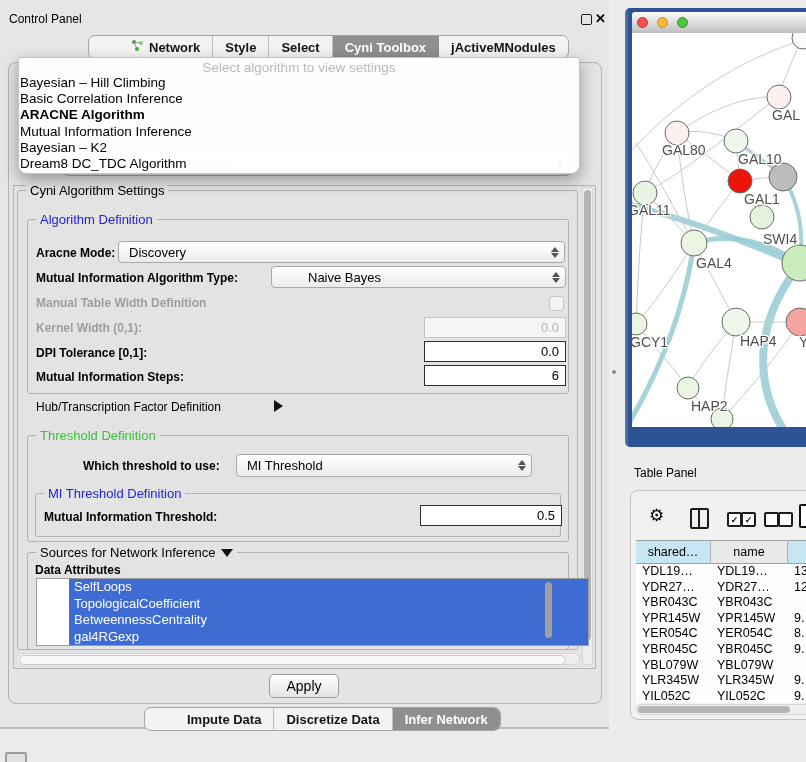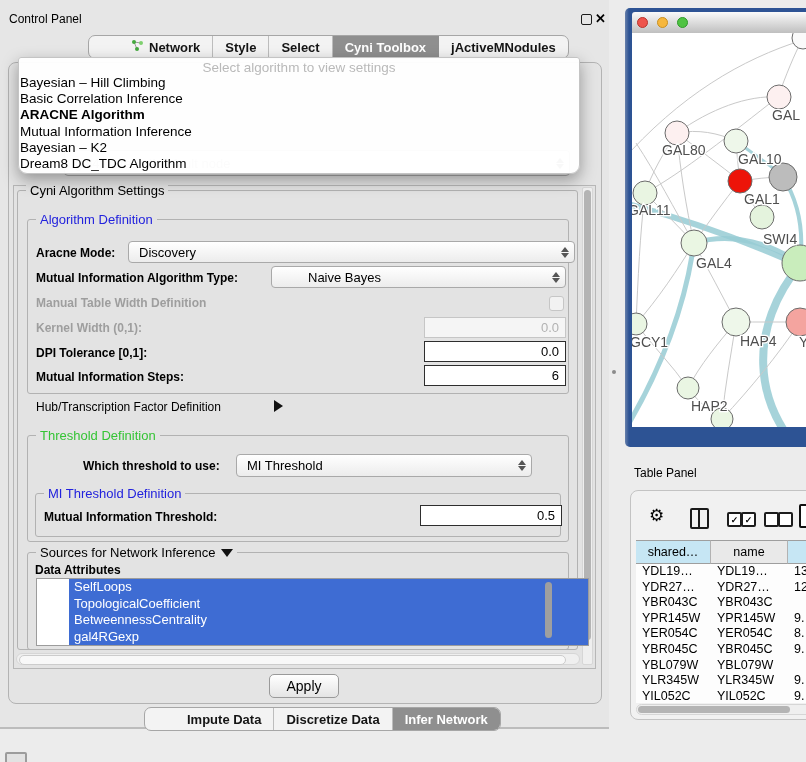--- a/index.html
+++ b/index.html
@@ -125,21 +125,21 @@
 
   <div class="abs groupbox" style="left:17px;top:190px;width:559px;height:458px;">
     <span class="gtitle">Cyni Algorithm Settings</span>
   </div>
 
   <div class="abs groupbox" style="left:27px;top:219px;width:540px;height:173px;">
     <span class="gtitle blue">Algorithm Definition</span>
   </div>
 
   <div class="abs lbl b" style="left:36px;top:246px;">Aracne Mode:</div>
-  <div class="abs combo" style="left:128px;top:241px;width:447px;height:22px;justify-content:center;">
+  <div class="abs combo" style="left:118px;top:241px;width:447px;height:22px;justify-content:center;">
     <span class="val">Discovery</span>
     <span class="stepper">
         <i class="tri-up"></i>
         <i class="tri-dn"></i>
       </span>
   </div>
 
   <div class="abs lbl b" style="left:36px;top:271px;">Mutual Information Algorithm Type:</div>
   <div class="abs combo" style="left:271px;top:266px;width:295px;height:22px;padding-left:36px;">
     <span class="val">Naive Bayes</span>

